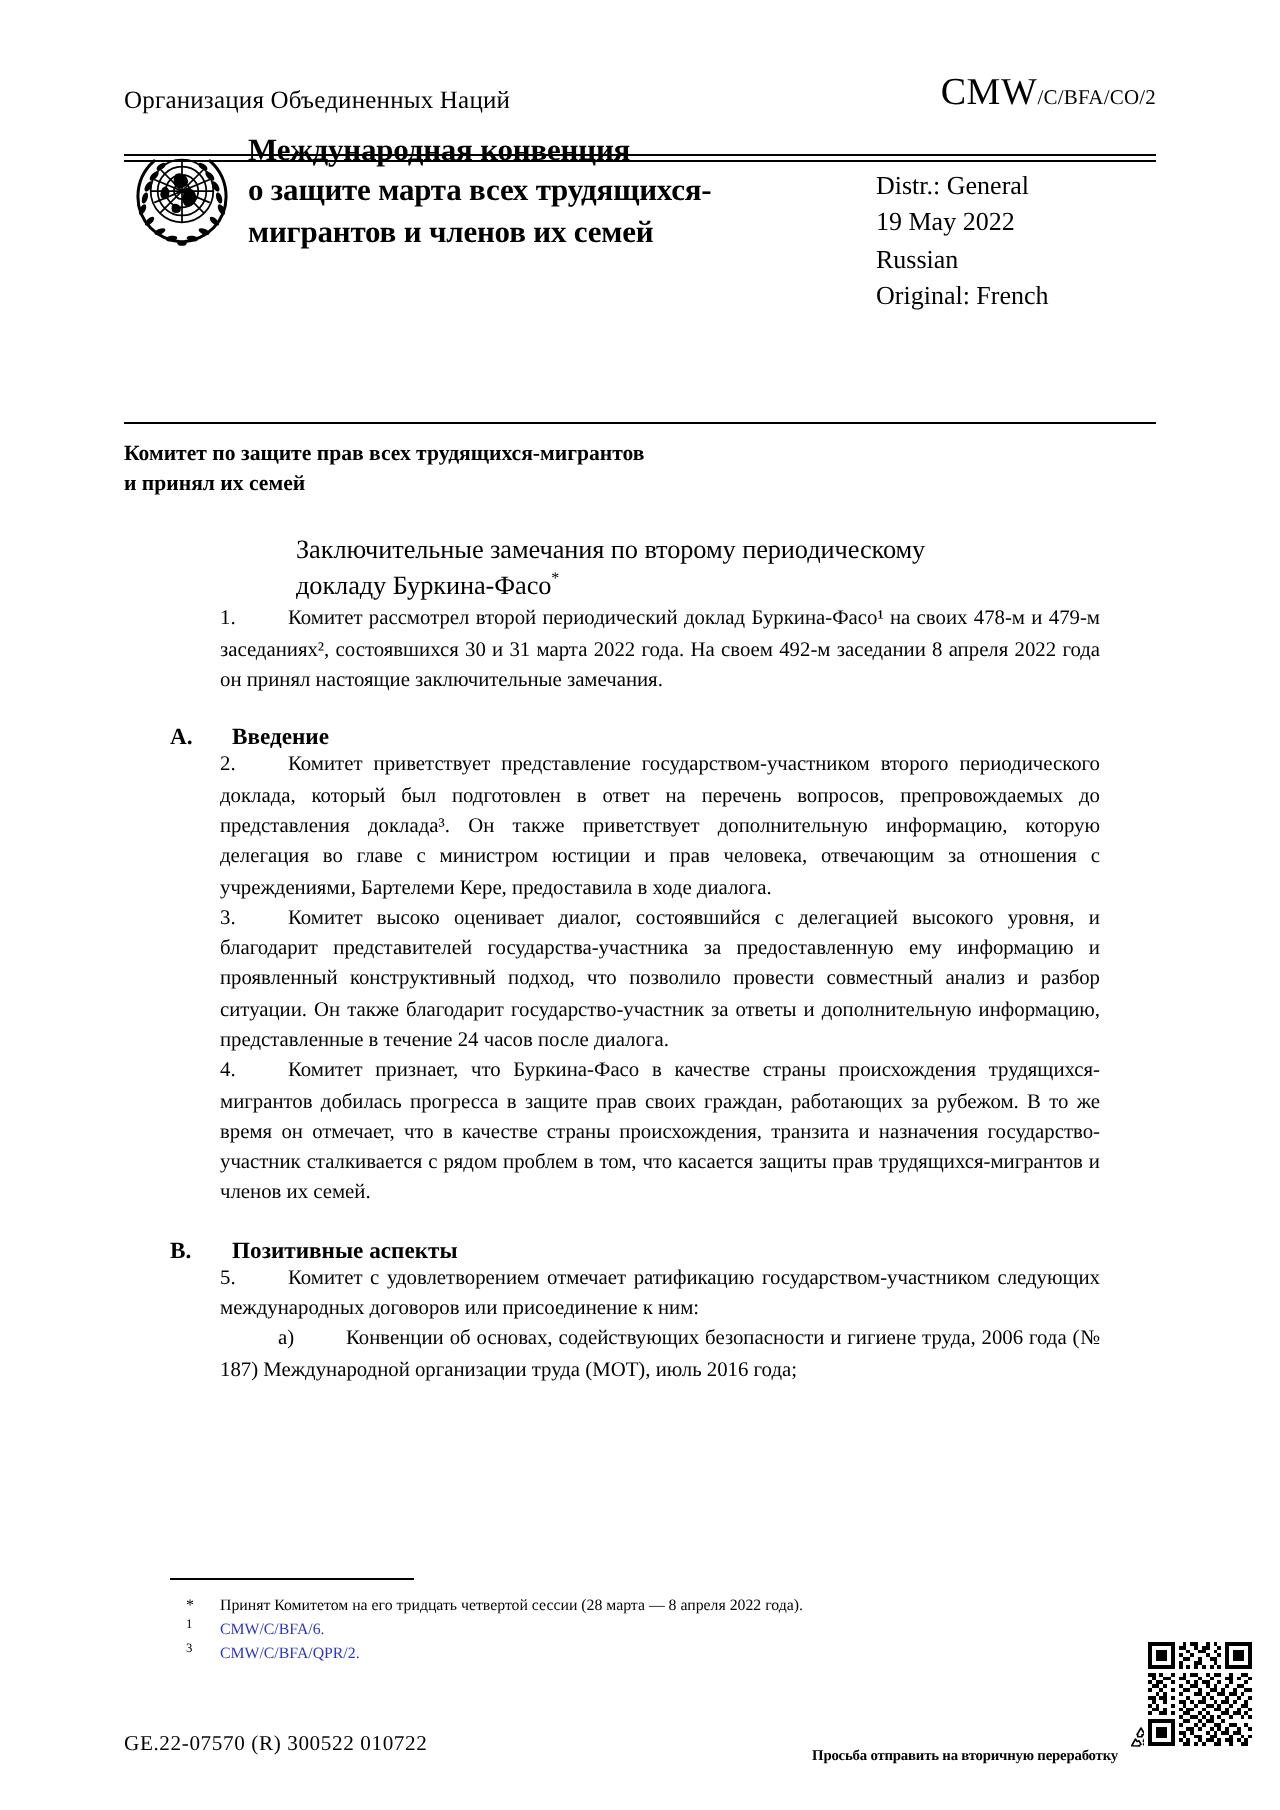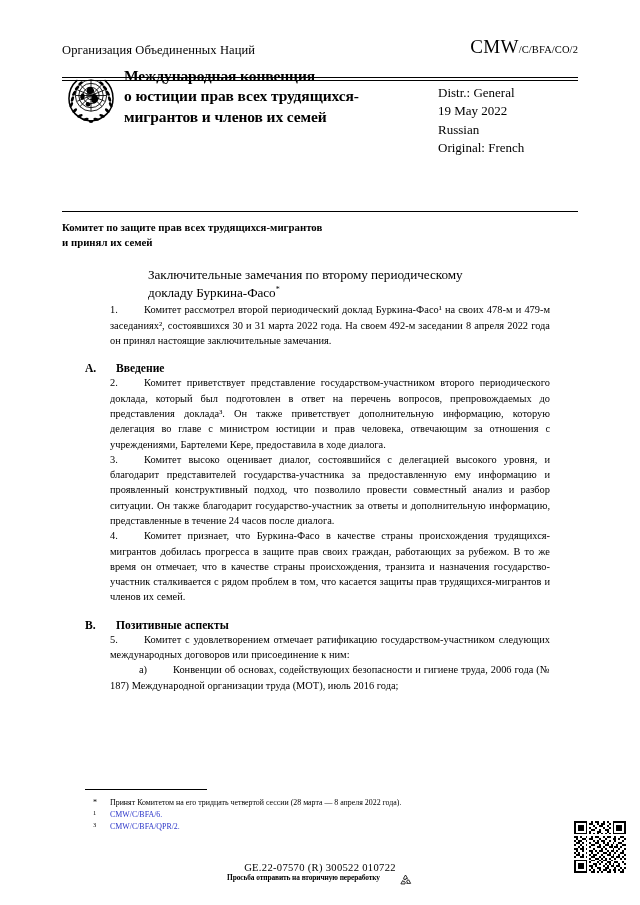--- a/index.html
+++ b/index.html
@@ -217,31 +217,30 @@
     border-top: 0px solid #000;
   }
   .footer {
     position: absolute;
     left: 62px;
     top: 862px;
     width: 516px;
     display: flex;
     align-items: center;
     justify-content: space-between;
-    flex-direction: column;
   }
   .jobnum {
     font-size: 10.6px;
     letter-spacing: 0.3px;
     white-space: nowrap;
   }
   .recycle-group {
     display: flex;
-    align-items: flex-start;
-    gap: 18px;
+    align-items: flex-end;
+    gap: 4px;
   }
   .recycle-text {
     font-weight: bold;
     font-size: 7.4px;
     letter-spacing: -0.1px;
     white-space: nowrap;
   }
   .qr {
     position: absolute;
     right: 12px;
@@ -317,21 +316,21 @@
           <ellipse cx="69" cy="79" rx="5" ry="2.4" transform="rotate(24 69 79)"></ellipse>
           <ellipse cx="59" cy="85" rx="5" ry="2.4" transform="rotate(10 59 85)"></ellipse>
 
           <ellipse cx="50" cy="89" rx="4" ry="2.2"></ellipse>
         </g>
       </svg>
     </div>
 
     <div class="conv-title">
       <div>Международная конвенция</div>
-      <div>о юстиции прав всех трудящихся-</div>
+      <div>о защите марта всех трудящихся-</div>
       <div>мигрантов и членов их семей</div>
     </div>
 
     <div class="distr">
       <div>Distr.: General</div>
       <div>19 May 2022</div>
       <div>Russian</div>
       <div>Original: French</div>
     </div>
   </div>

